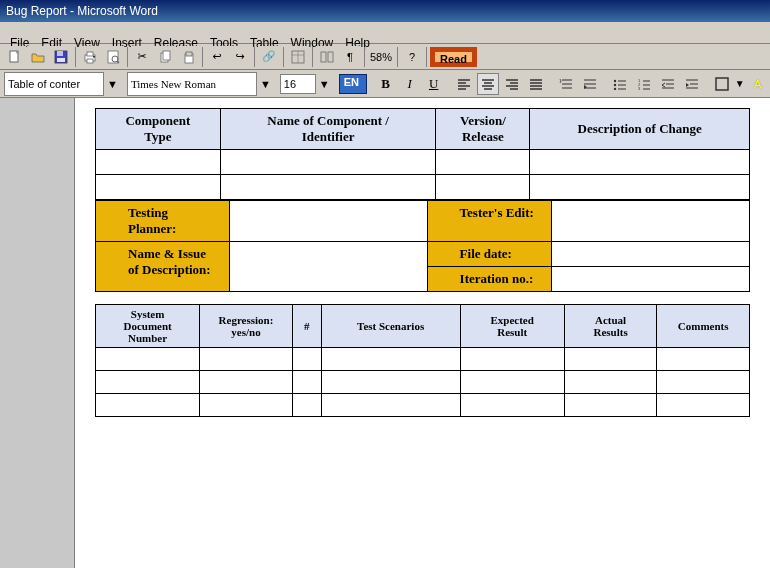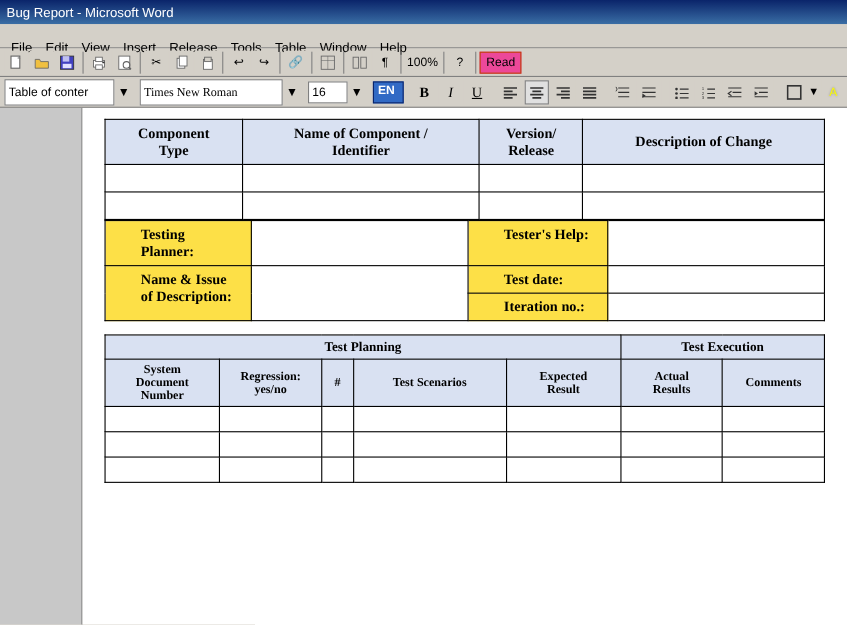--- a/index.html
+++ b/index.html
@@ -95,27 +95,28 @@
       padding: 1px 4px;
       height: 20px;
       font-weight: bold;
       min-width: 28px;
     }
     .bold-btn { font-weight: bold; font-family: 'Times New Roman', serif; font-size: 13px; }
     .italic-btn { font-style: italic; font-family: 'Times New Roman', serif; font-size: 13px; }
     .underline-btn { text-decoration: underline; font-family: 'Times New Roman', serif; font-size: 13px; }
     
     .read-btn {
-      background: #ec4899;
-      border: 1px solid #c2410c;
+      background: #fdba74;
+      border: 5px solid #c2410c;
       padding: 1px 5px;
       font-size: 11px;
       font-family: Arial, sans-serif;
       cursor: pointer;
       height: 20px;
+      font-weight: bold;
     }
     
     
     .content-area {
       display: flex;
       height: calc(568px - 22px - 22px - 26px - 28px);
       overflow: hidden;
     }
     
     .left-panel {
@@ -170,21 +171,21 @@
       margin: 12px 0 6px 0;
       font-family: 'Times New Roman', serif;
     }
     
     .testing-table td {
       border: 1px solid #000;
       padding: 4px 6px;
       vertical-align: top;
     }
     .testing-table .label-cell {
-      background: #fde047;
+      background: #eab308;
       font-weight: bold;
       white-space: nowrap;
       width: 110px;
       padding-left: 32px;
     }
     .testing-table .value-cell {
       width: 180px;
     }
     
     .planning-section {
@@ -307,21 +308,21 @@
   <div class="tb-sep"></div>
   <button class="tb-btn">
     <svg width="14" height="14" viewBox="0 0 14 14">
         <rect x="1" y="2" width="5" height="10" fill="none" stroke="#666" stroke-width="0.8"></rect>
         <rect x="8" y="2" width="5" height="10" fill="none" stroke="#666" stroke-width="0.8"></rect>
       </svg>
   </button>
   <button class="tb-btn">¶</button>
   <div class="tb-sep"></div>
 
-  <span style="font-family:Arial;font-size:11px;margin:0 2px;">100%</span>
+  <span style="font-family:Arial;font-size:11px;margin:0 2px;">58%</span>
   <div class="tb-sep"></div>
   <button class="tb-btn">?</button>
   <div class="tb-sep"></div>
   <button class="read-btn">Read</button>
 </div>
 
 <div class="toolbar2">
   <input type="text" class="font-name-box" value="Table of conter" style="width: 100px; font-size: 11px;">
   <span style="font-size:11px; margin:0 1px;">▼</span>
   <div class="tb-sep"></div>
@@ -464,43 +465,39 @@
         </tr>
       </tbody>
     </table>
 
 
     <table class="testing-table">
       <tbody>
         <tr>
           <td class="label-cell">Testing<br>Planner:</td>
           <td class="value-cell" style="height:30px;">&nbsp;</td>
-          <td class="label-cell">Tester's Help:</td>
+          <td class="label-cell">Tester's Edit:</td>
           <td class="value-cell">&nbsp;</td>
         </tr>
         <tr>
           <td class="label-cell" rowspan="2">Name &amp; Issue<br>of Description:</td>
           <td class="value-cell" rowspan="2">&nbsp;</td>
-          <td class="label-cell">Test date:</td>
+          <td class="label-cell">File date:</td>
           <td class="value-cell">&nbsp;</td>
         </tr>
         <tr>
           <td class="label-cell">Iteration no.:</td>
           <td class="value-cell">&nbsp;</td>
         </tr>
       </tbody>
     </table>
 
     <div class="planning-section">
       <table class="planning-table">
         <thead>
-          <tr class="header-row">
-            <th colspan="5" class="span-test-planning">Test Planning</th>
-            <th colspan="2" class="span-test-execution">Test Execution</th>
-          </tr>
           <tr class="sub-header">
             <th style="width:90px;text-align:center;">System<br>Document<br>Number</th>
             <th style="width:80px;">Regression:<br>yes/no</th>
             <th style="width:25px;">#</th>
             <th style="width:120px;">Test Scenarios</th>
             <th style="width:90px;text-align:center;">Expected<br>Result</th>
             <th style="width:80px;">Actual<br>Results</th>
             <th style="width:80px;">Comments</th>
           </tr>
         </thead>

